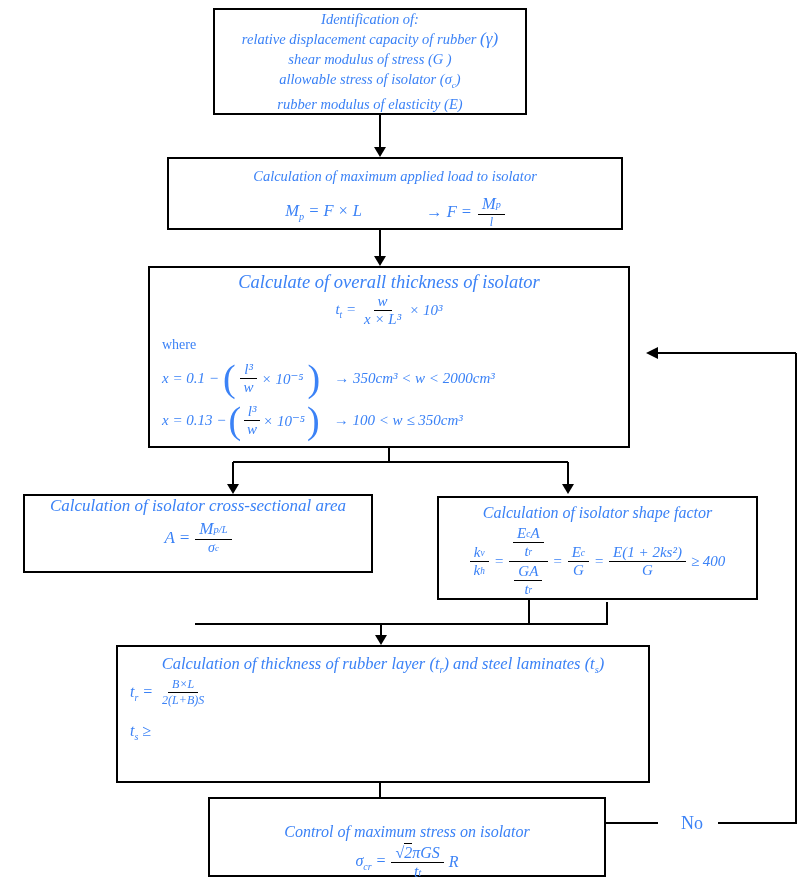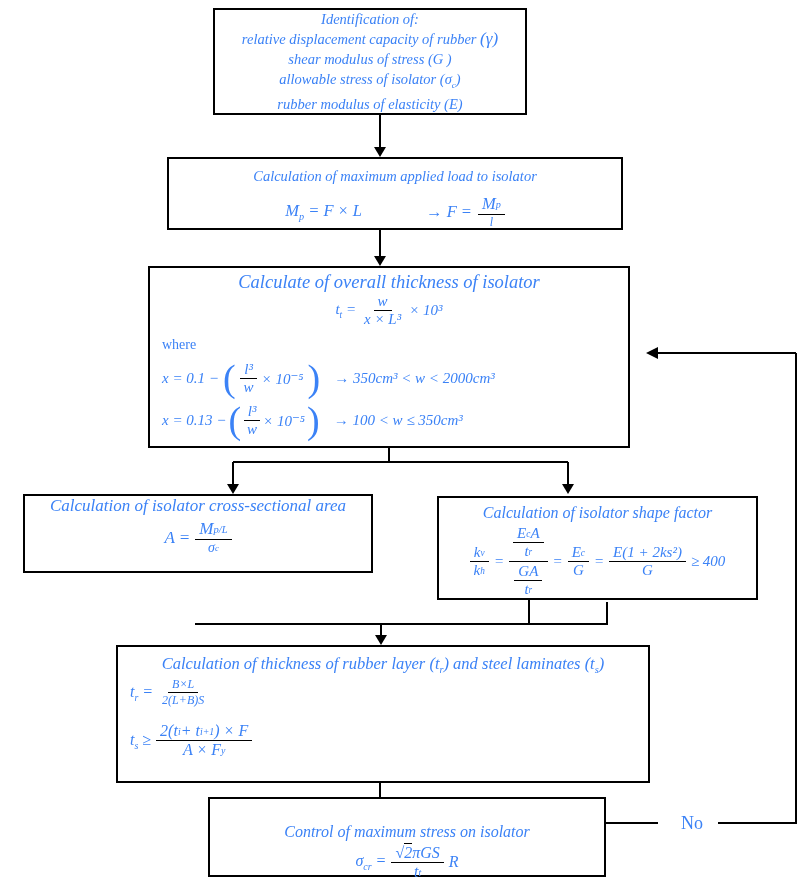--- a/index.html
+++ b/index.html
@@ -210,33 +210,20 @@
     <div class="title"><span>Calculation of thickness of rubber layer (t</span><sub>r</sub><span>) and steel laminates (t</span><sub>s</sub><span>)</span></div>
     <div class="eqrow" style="margin:2px 0 0 12px; gap:5px; font-size:16px;">
       <span><span>t</span><sub>r</sub> <span>=</span></span>
       <span class="fr" style="font-size:12px;">
         <span class="nu">B×L</span>
         <span class="de">2(L+B)S</span>
       </span>
     </div>
     <div class="eqrow" style="margin:14px 0 0 12px; gap:5px; font-size:16px;">
       <span><span>t</span><sub>s</sub> <span>≥</span></span>
-      <span class="fr">
-        <span class="nu">
-            <span>2(t</span>
-            <sub>i</sub> 
-            <span>+ t</span>
-            <sub>i+1</sub>
-            <span>) × F</span>
-          </span>
-        <span class="de">
-            <span>A × F</span>
-            <sub>y</sub>
-          </span>
-      </span>
     </div>
   </div>
 
   <div class="box" style="left:208px; top:797px; width:398px; height:80px; padding-top:24px; font-size:16px;">
     <div class="title">Control of maximum stress on isolator</div>
     <div class="formula" style="margin-top:2px; gap:5px;">
       <span><span>σ</span><sub>cr</sub> <span>=</span></span>
       <span class="fr">
         <span class="nu">
             <span class="sqrt">√</span>

